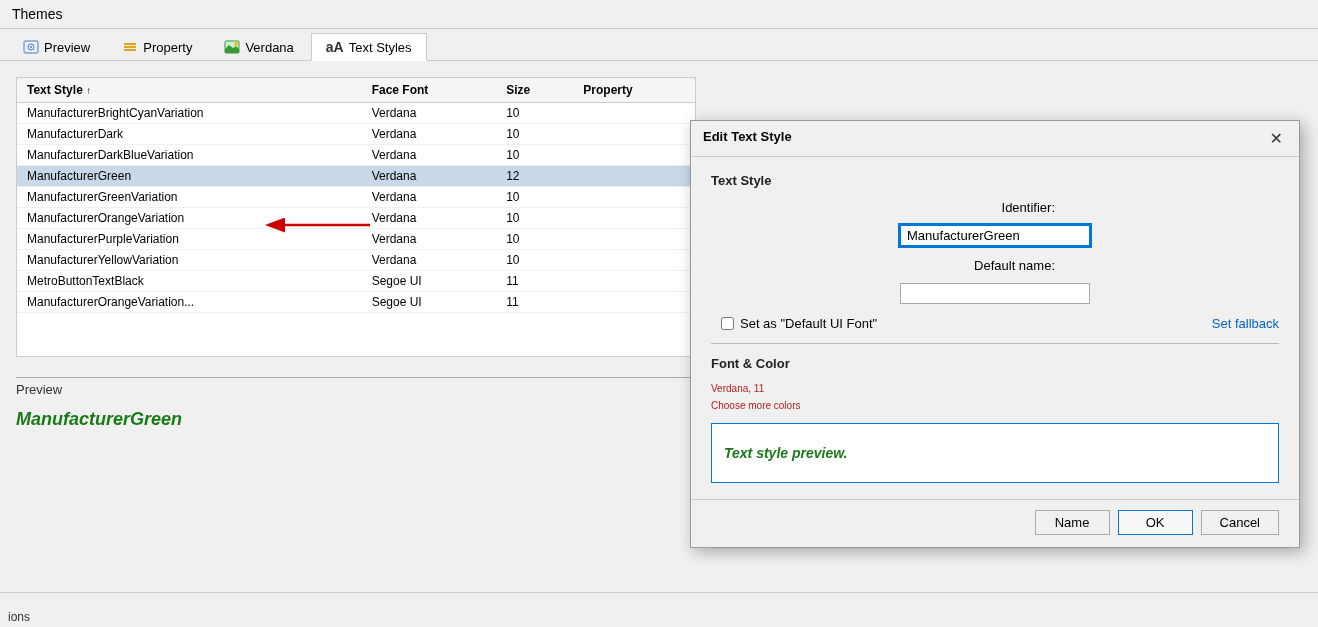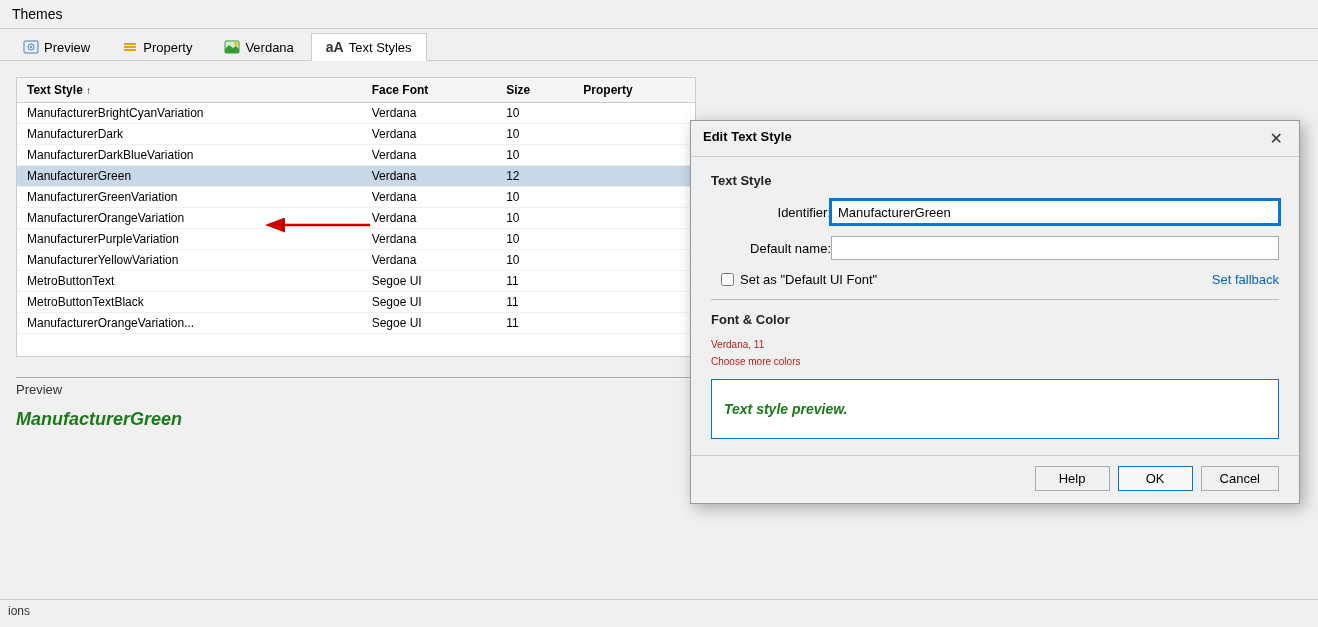--- a/index.html
+++ b/index.html
@@ -178,20 +178,22 @@
       font-size: 13px;
       font-weight: 600;
       margin-bottom: 12px;
       color: #222;
     }
 
     .form-row {
       display: flex;
       align-items: center;
       margin-bottom: 12px;
+      gap: 10px;
+      flex-direction: column;
     }
 
     .form-label {
       width: 120px;
       font-size: 13px;
       text-align: right;
       flex-shrink: 0;
     }
 
     .form-input {
@@ -286,22 +288,22 @@
     
     .status-bar {
       position: absolute;
       bottom: 0;
       left: 0;
       right: 0;
       height: 28px;
       background: #f0f0f0;
       border-top: 1px solid #ccc;
       display: flex;
-      align-items: flex-end;
-      padding: 9px 8px;
+      align-items: flex-start;
+      padding: 17px 8px;
       font-size: 12px;
       color: #333;
     }
 
     
     .red-arrow {
       position: absolute;
       top: 210px;
       left: 260px;
       pointer-events: none;
@@ -418,26 +420,20 @@
                 <td>10</td>
                 <td></td>
               </tr>
               <tr>
                 <td>ManufacturerYellowVariation</td>
                 <td>Verdana</td>
                 <td>10</td>
                 <td></td>
               </tr>
               <tr>
-                <td>MetroButtonText</td>
-                <td>Segoe UI</td>
-                <td>11</td>
-                <td></td>
-              </tr>
-              <tr>
                 <td>MetroButtonTextBlack</td>
                 <td>Segoe UI</td>
                 <td>11</td>
                 <td></td>
               </tr>
               <tr>
                 <td>ManufacturerOrangeVariation...</td>
                 <td>Segoe UI</td>
                 <td>11</td>
                 <td></td>
@@ -505,18 +501,18 @@
       <a href="#" class="font-link">Choose more colors</a>
     </div>
 
     <div class="text-preview-box">
       <span class="text-preview-content">Text style preview.</span>
     </div>
 
   </div>
 
   <div class="dialog-footer">
-    <button class="btn">Help</button>
+    <button class="btn">Name</button>
     <button class="btn btn-primary">OK</button>
     <button class="btn">Cancel</button>
   </div>
 
 </div>
 
 </body></html>

